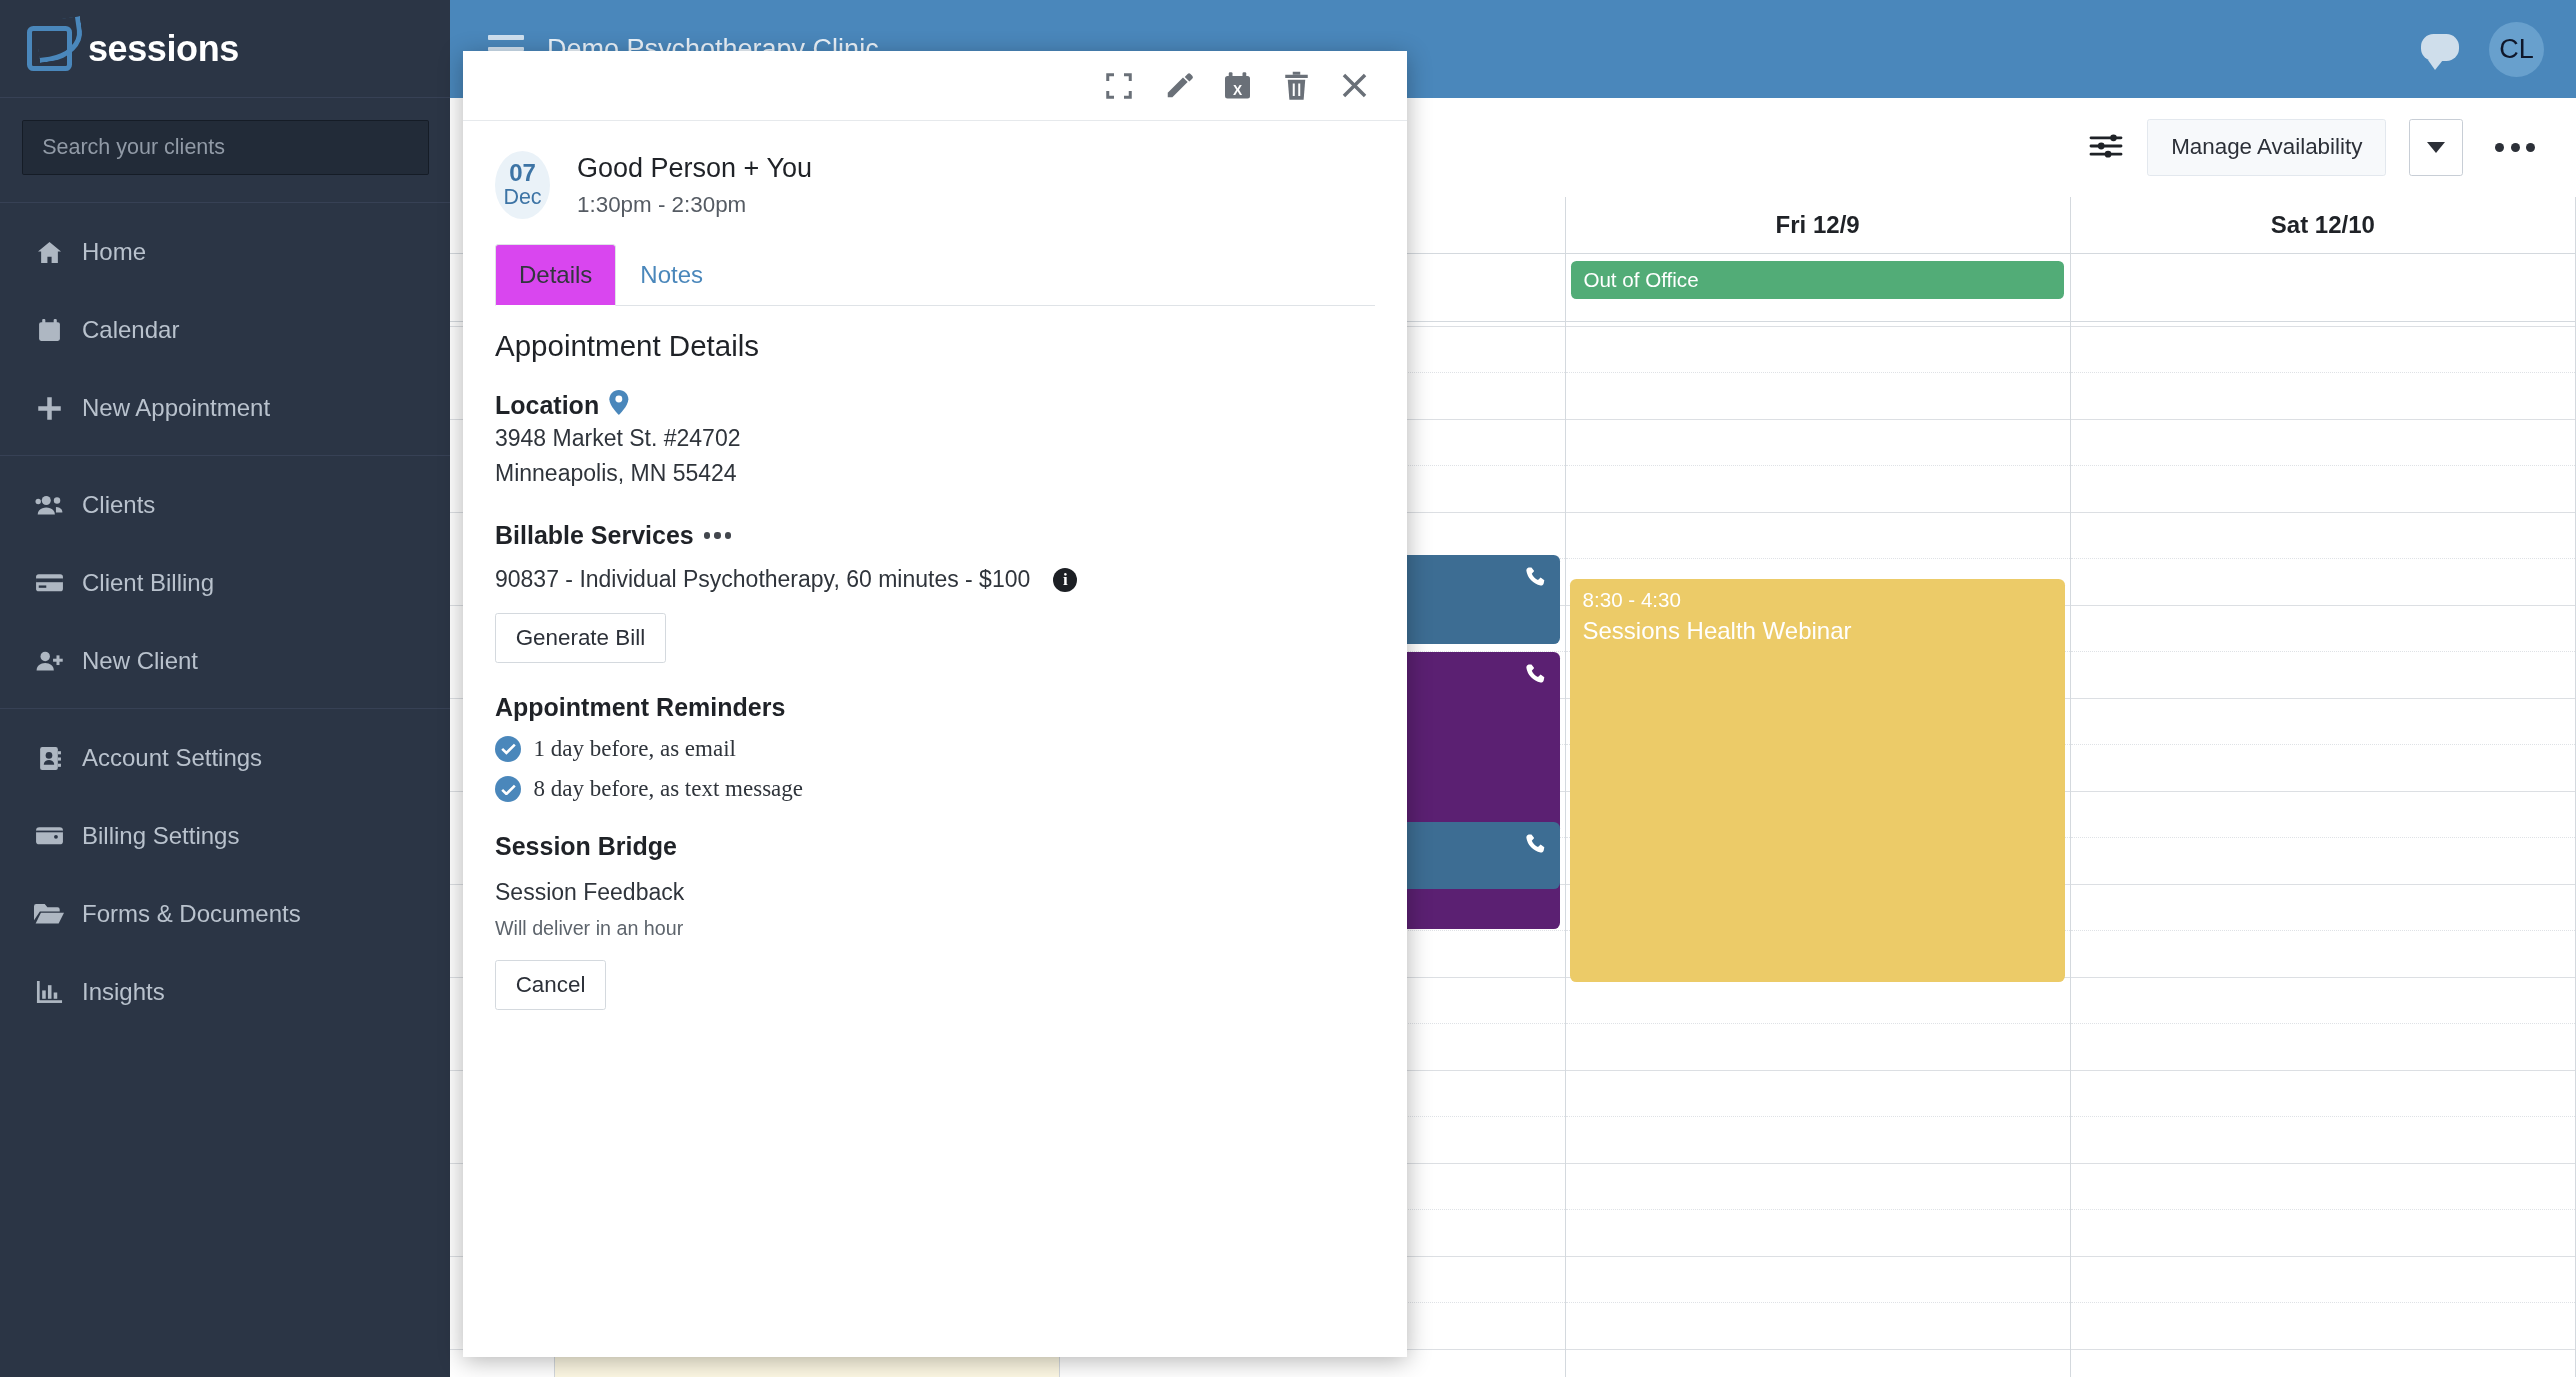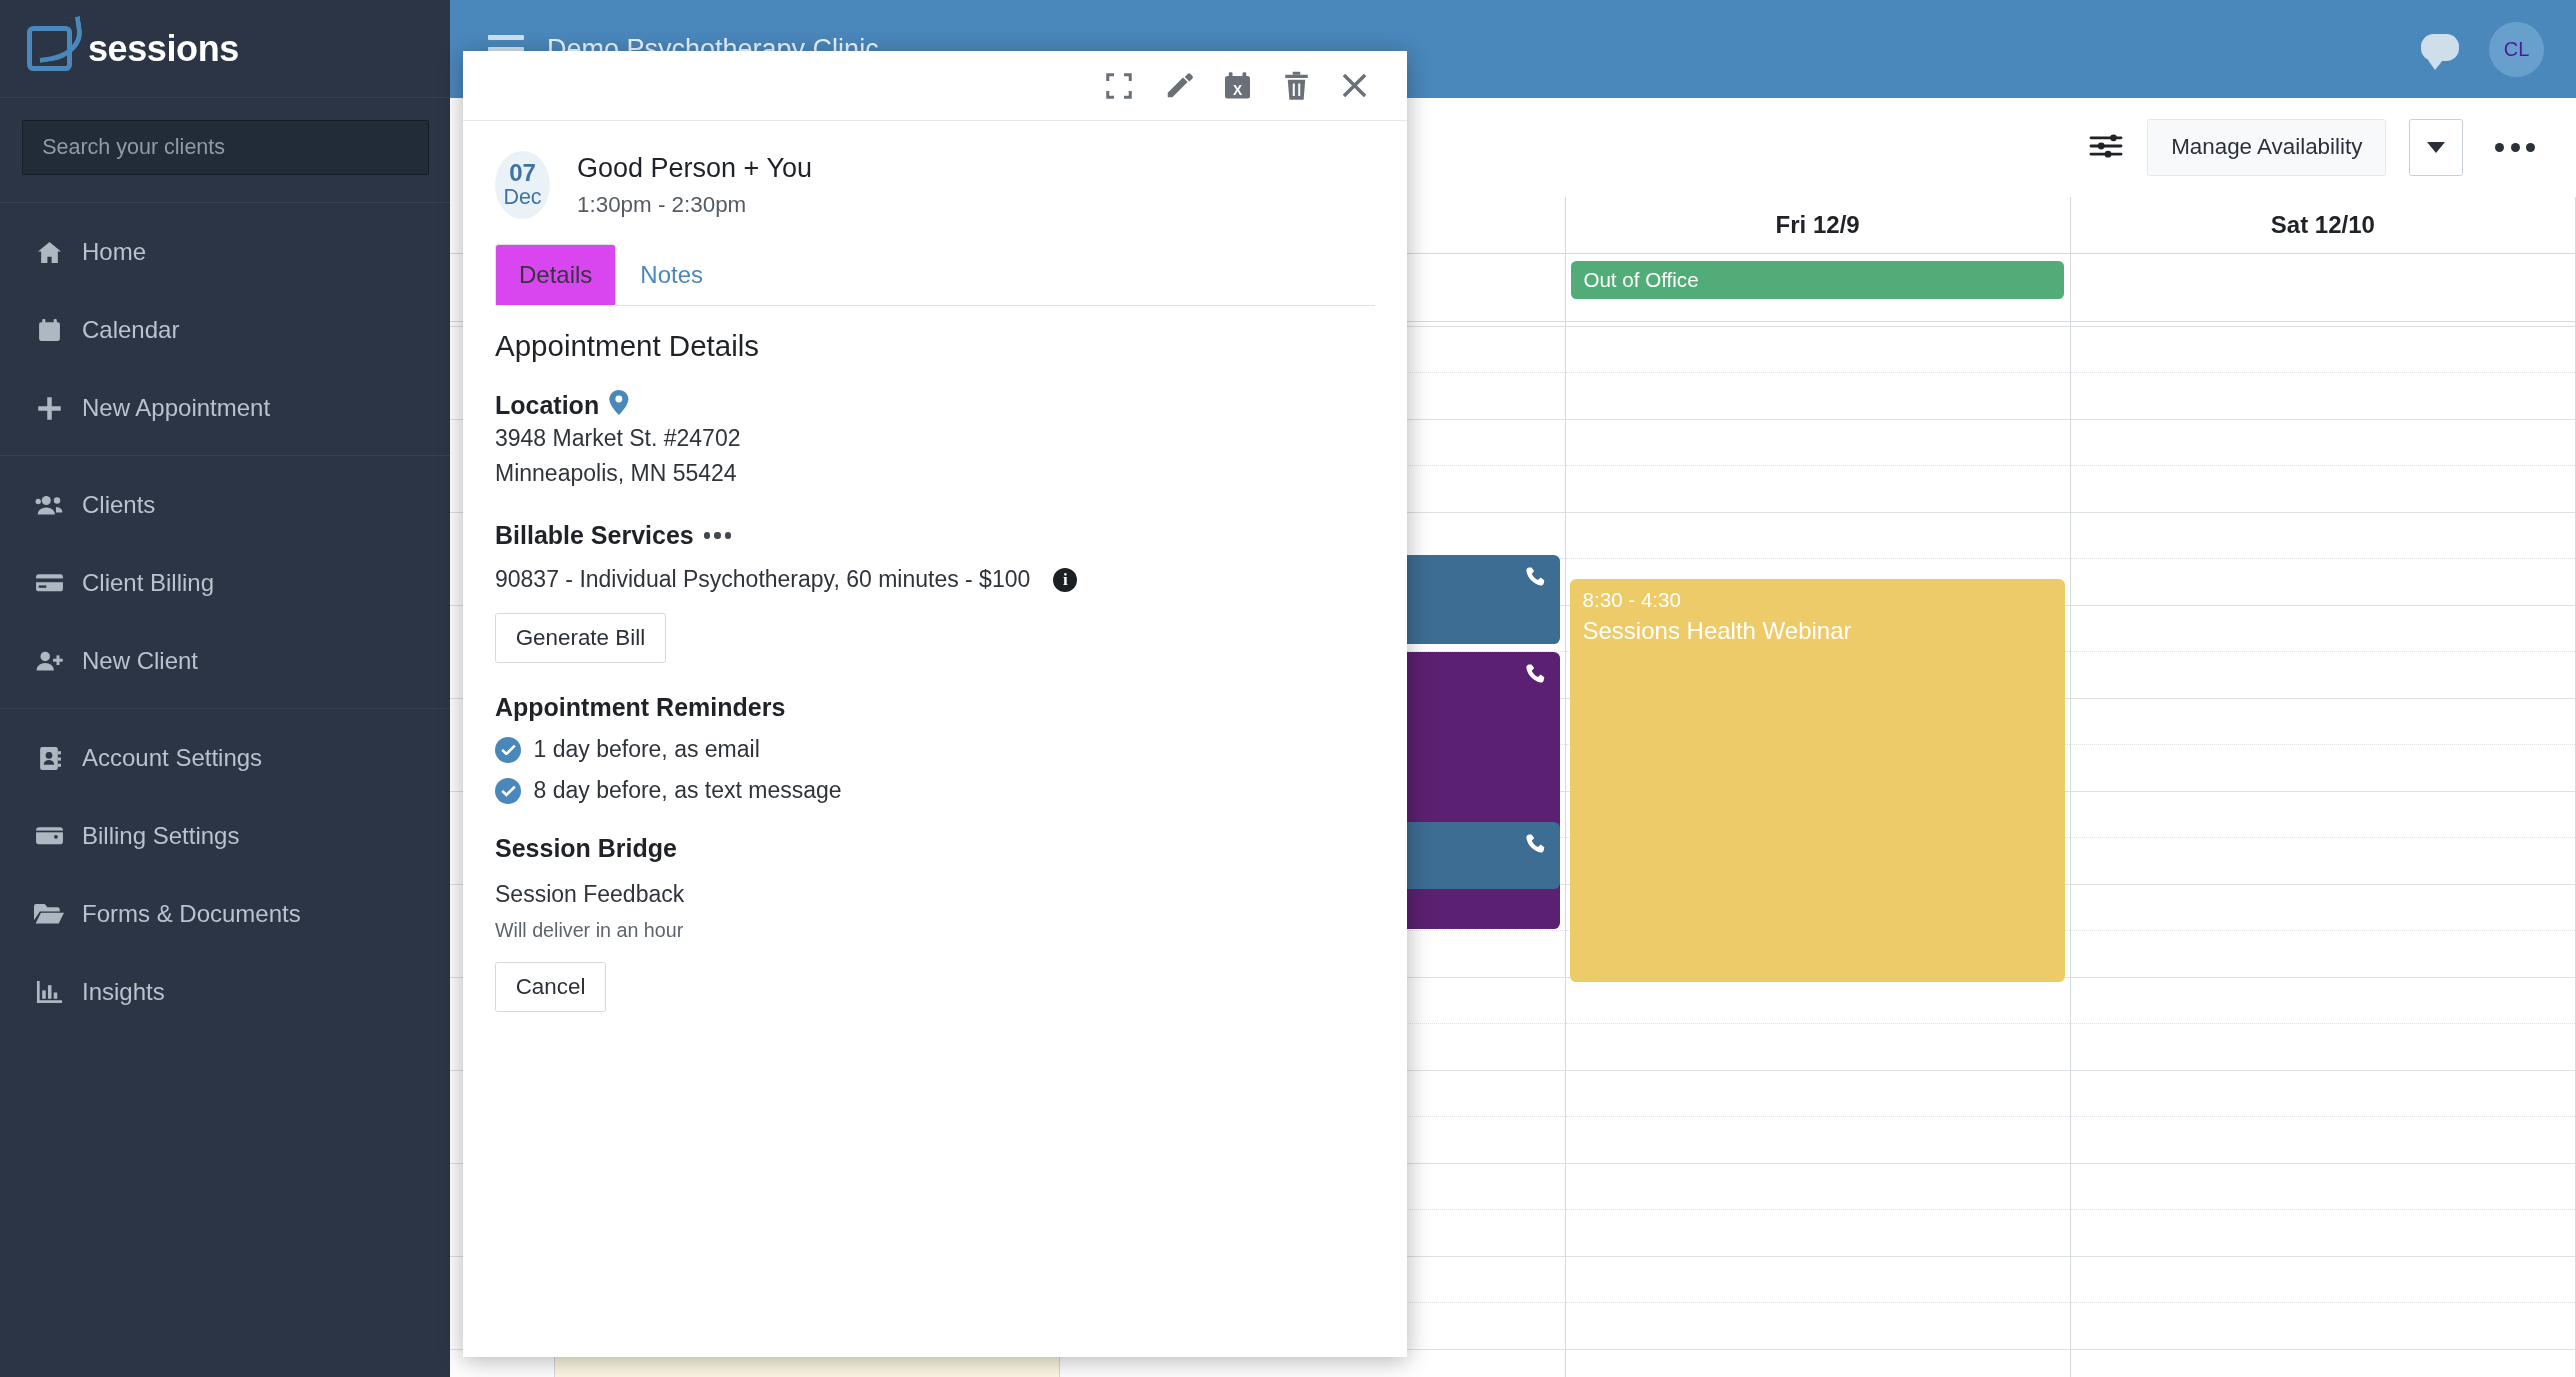--- a/index.html
+++ b/index.html
@@ -74,21 +74,21 @@
   #topbar-right { margin-left: auto; display: flex; align-items: center; gap: 30px; padding-right: 32px; }
   #chat-bubble { width: 38px; height: 30px; position: relative; cursor: pointer; }
   #chat-bubble .b { width: 38px; height: 27px; background: #cfdeeb; border-radius: 12.5px; }
   #chat-bubble .t {
     position: absolute; left: 7.2px; bottom: -6.3px;
     width: 0; height: 0; border-left: 7.2px solid transparent;
     border-right: 8px solid transparent; border-top: 10.7px solid #cfdeeb;
   }
   #avatar {
     width: 55px; height: 55px; border-radius: 50%;
-    background: #68a0cd; color: #4c1d95; font-size: 20px;
+    background: #68a0cd; color: #0f172a; font-size: 27px;
     display: flex; align-items: center; justify-content: center; cursor: pointer;
   }
 
   
   #cal-toolbar {
     position: absolute; left: 450px; top: 98px;
     width: 2126px; height: 98px; background: #fff;
     display: flex; align-items: center; justify-content: flex-end;
     padding-right: 32px; gap: 23px;
   }
@@ -187,21 +187,21 @@
   .info-dot {
     width: 24px; height: 24px; border-radius: 50%; background: #1c1f24;
     color: #fff; font-size: 17px; font-weight: bold; font-family: "Liberation Serif", serif;
     display: flex; align-items: center; justify-content: center; cursor: pointer;
   }
   .ghost-btn {
     margin-top: 19.7px; height: 50px; padding: 0 19.7px; background: #fff;
     border: 0.9px solid #d4d9de; font-size: 22.4px; color: #2c3038;
     font-family: "Liberation Sans", sans-serif; cursor: pointer; border-radius: 2.7px;
   }
-  .remind-row { display: flex; align-items: center; gap: 12.5px; font-size: 23px; color: #2f343b; margin-top: 14.3px; }
+  .remind-row { display: flex; align-items: center; gap: 12.5px; font-size: 23px; color: #2f343b; margin-top: 14.3px; font-family: Liberation Serif, serif; }
   .chk {
     width: 26px; height: 26px; border-radius: 50%; background: #4a87bb;
     display: flex; align-items: center; justify-content: center; flex: 0 0 26px;
   }
   .ellipsis-h { display: flex; gap: 4.5px; cursor: pointer; }
   .ellipsis-h i { width: 6.3px; height: 6.3px; background: #43474e; border-radius: 50%; display: block; }
   .sub-label { font-size: 23px; color: #2f343b; margin-top: 18px; }
   .hint { font-size: 19.7px; color: #5d646c; margin-top: 10.7px; }
 </style>
 </head>

